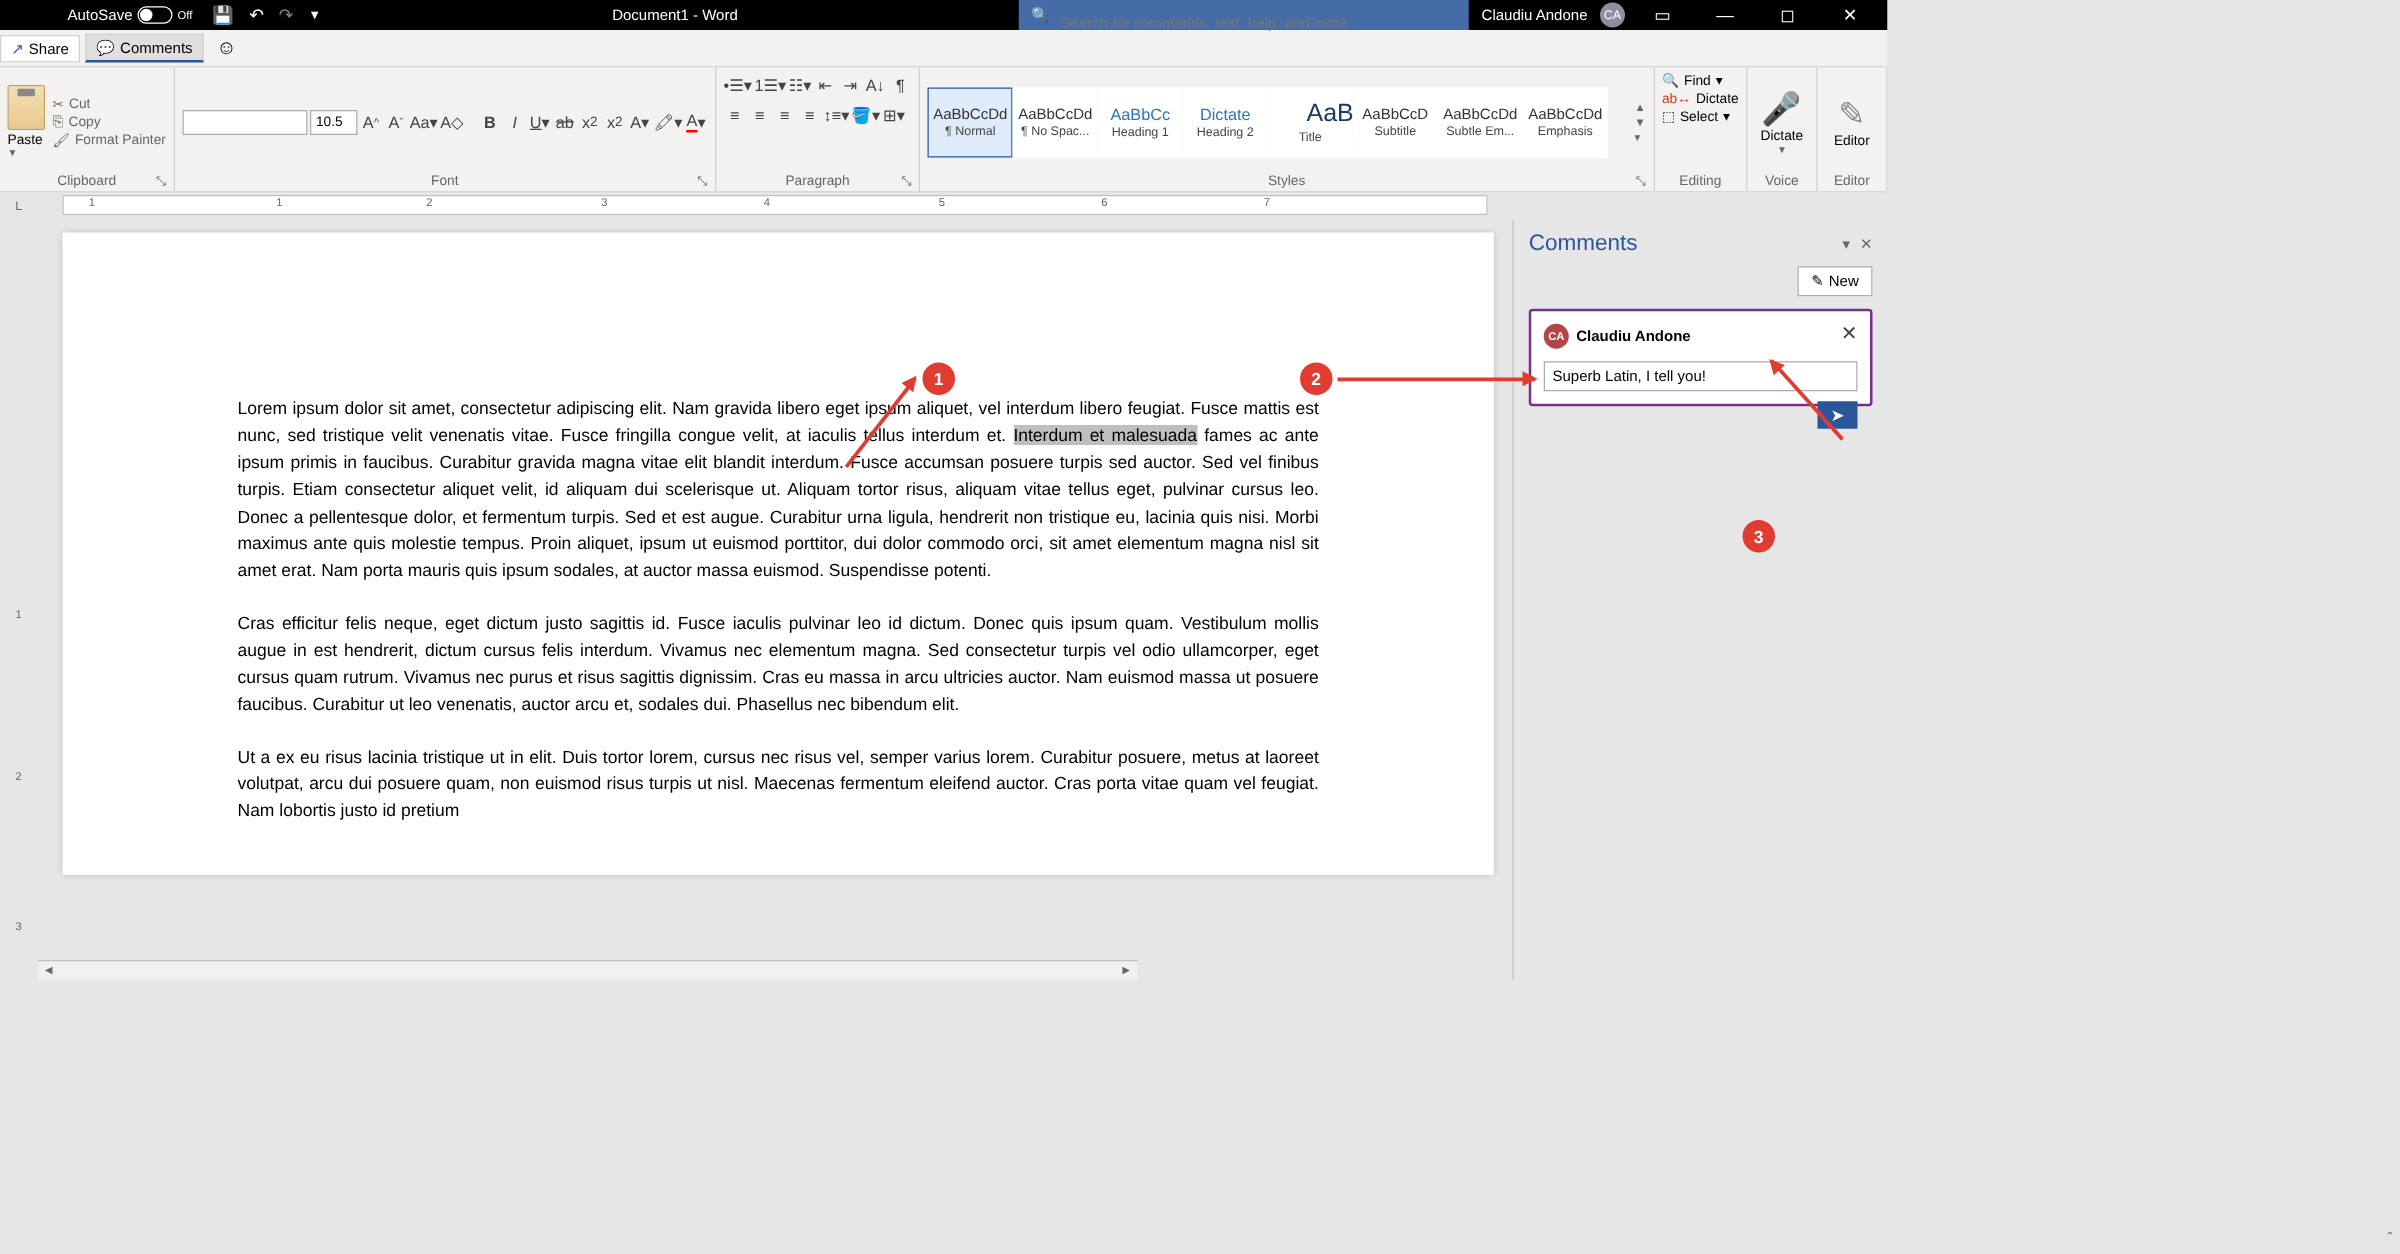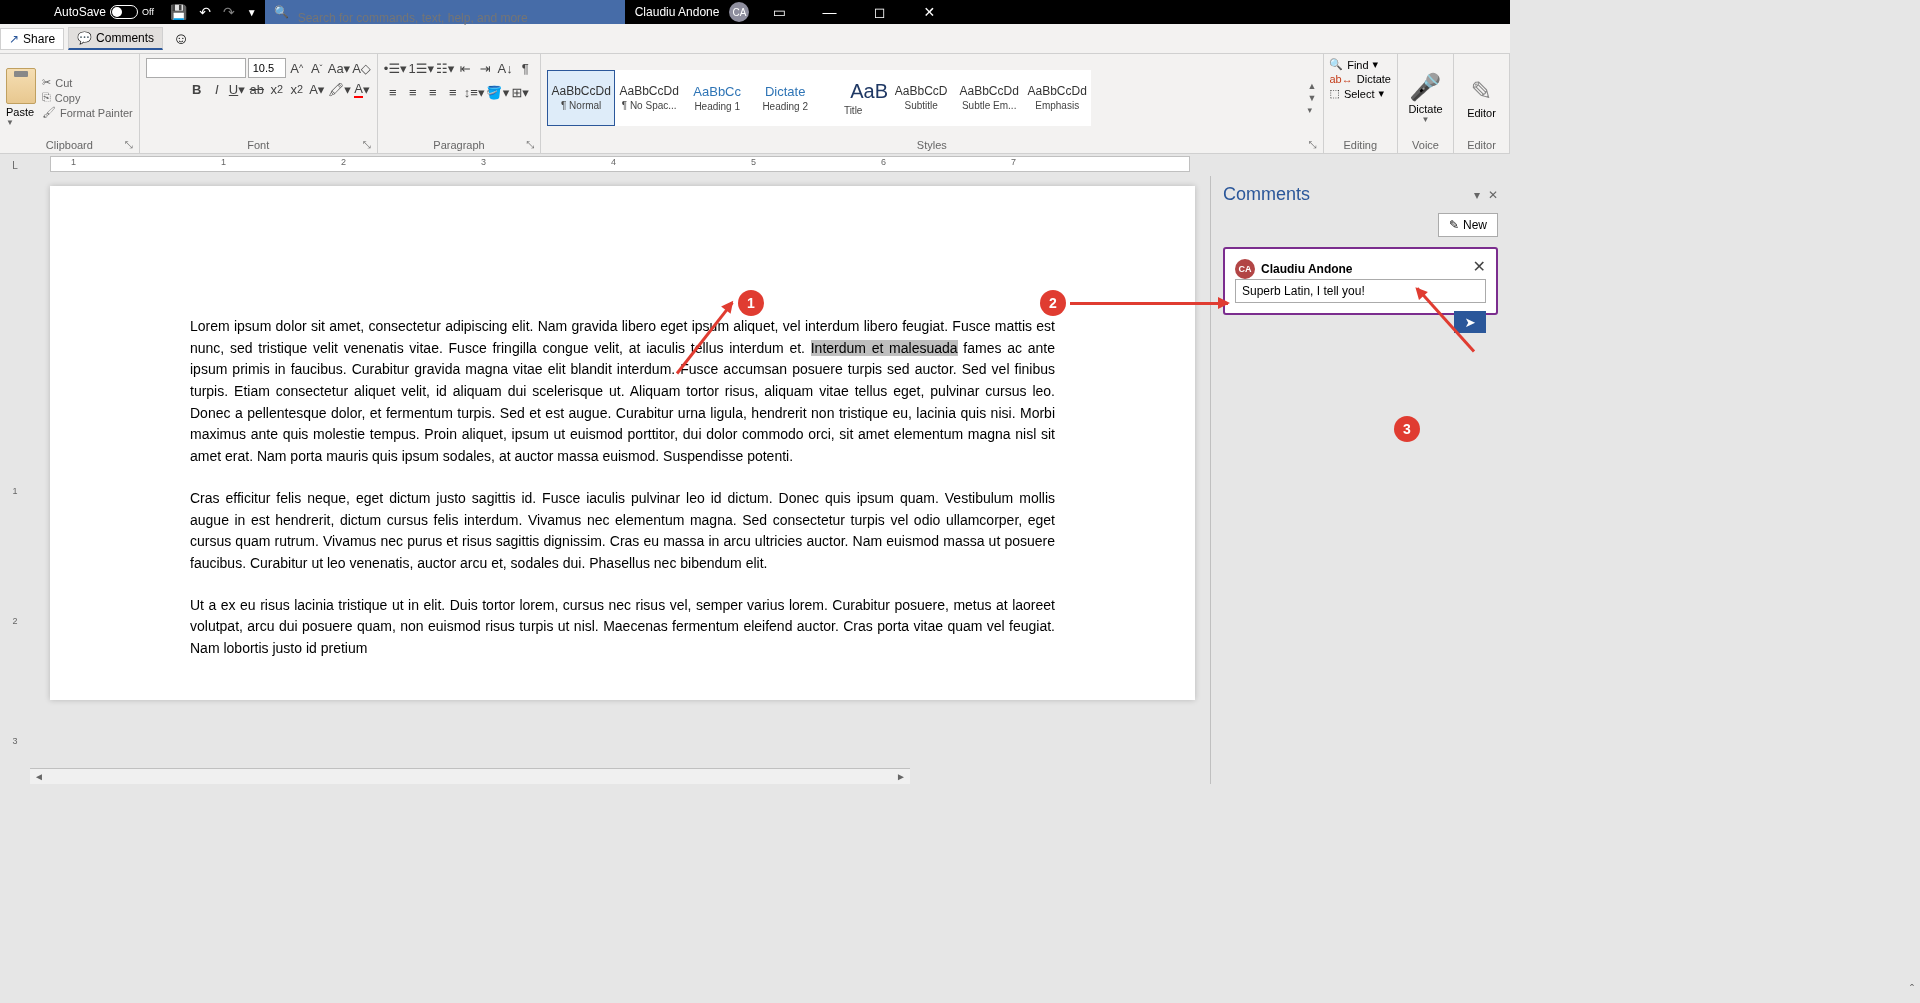--- a/index.html
+++ b/index.html
@@ -36,21 +36,21 @@
 .group-label { text-align: center; font-size: 11px; color: #666; padding-top: 2px; position: relative; }
 .group-launcher { position: absolute; right: 0; bottom: 0; font-size: 10px; color: #666; }
 
 .clipboard-group .group-body { gap: 6px; }
 .paste-btn { text-align: left; cursor: pointer; }
 .paste-icon { width: 30px; height: 36px; background: linear-gradient(#f5deb3, #e8c890); border: 1px solid #c0a060; border-radius: 2px; margin: 0 auto 2px; position: relative; }
 .paste-icon::before { content: ''; position: absolute; top: 2px; left: 50%; transform: translateX(-50%); width: 14px; height: 6px; background: #888; border-radius: 1px; }
 .clipboard-items { display: flex; flex-direction: column; gap: 2px; font-size: 11px; color: #666; }
 .clipboard-items > div { display: flex; align-items: center; gap: 4px; cursor: pointer; }
 
-.font-group .group-body { flex-direction: column; gap: 1px; align-items: flex-end; }
+.font-group .group-body { flex-direction: row; gap: 12px; align-items: center; }
 .font-row { display: flex; gap: 2px; align-items: center; }
 .font-select { width: 100px; height: 20px; border: 1px solid #ababab; background: #fff; font-size: 11px; padding: 0 4px; }
 .size-select { width: 38px; height: 20px; border: 1px solid #ababab; background: #fff; font-size: 11px; padding: 0 4px; }
 .rbtn { min-width: 18px; height: 20px; display: flex; align-items: center; justify-content: center; cursor: pointer; font-size: 13px; color: #444; }
 .sup { font-size: 9px; }
 
 .para-group .group-body { flex-direction: column; gap: 4px; align-items: flex-start; }
 
 .styles-group { flex: 1; }
 .styles-gallery { display: flex; gap: 0; flex: 1; }
@@ -85,21 +85,21 @@
 .highlight { background: #bfbfbf; }
 
 .comments-pane { width: 300px; background: #e6e6e6; border-left: 1px solid #c0c0c0; padding: 8px 12px; position: relative; }
 .comments-header { color: #2b579a; font-size: 18px; font-weight: 400; display: flex; justify-content: space-between; align-items: center; }
 .comments-header-btns { display: flex; gap: 8px; color: #666; font-size: 12px; }
 .new-btn { border: 1px solid #ababab; background: #fff; padding: 4px 10px; font-size: 12px; float: right; margin-top: 8px; display: flex; align-items: center; gap: 4px; }
 .comment-card { clear: both; margin-top: 42px; border: 2px solid #7b2d8e; background: #fff; border-radius: 3px; padding: 10px; position: relative; }
 .comment-header { display: flex; align-items: center; gap: 6px; font-size: 12px; font-weight: 600; }
 .comment-avatar { width: 20px; height: 20px; border-radius: 50%; background: #b24545; color: #fff; display: flex; align-items: center; justify-content: center; font-size: 9px; }
 .comment-close { position: absolute; top: 8px; right: 10px; cursor: pointer; color: #444; }
-.comment-input { width: 100%; border: 1px solid #ababab; padding: 4px 6px; font-size: 12px; height: 24px; }
+.comment-input { width: 100%; margin-top: 10px; border: 1px solid #ababab; padding: 4px 6px; font-size: 12px; height: 24px; }
 .comment-send { float: right; margin-top: 8px; background: #2b579a; color: #fff; border: none; width: 32px; height: 22px; cursor: pointer; display: flex; align-items: center; justify-content: center; }
 .collapse-btn { position: absolute; bottom: 6px; right: 6px; font-size: 12px; color: #666; }
 
 
 .hscroll { position: absolute; bottom: 0; left: 0; right: 300px; height: 16px; background: #f0f0f0; border-top: 1px solid #c0c0c0; display: flex; justify-content: space-between; align-items: center; padding: 0 4px; font-size: 10px; color: #666; }
 
 
 .annotation { position: absolute; z-index: 100; }
 .circle-marker { width: 26px; height: 26px; border-radius: 50%; background: #e03c31; color: #fff; display: flex; align-items: center; justify-content: center; font-weight: bold; font-size: 14px; }
 .arrow-line { position: absolute; background: #e03c31; height: 3px; transform-origin: left center; }
@@ -113,20 +113,21 @@
     <span>AutoSave</span>
     <span class="toggle"></span>
     <span style="font-size:9px">Off</span>
   </div>
   <div class="quick-access">
     <span class="qa-btn">💾</span>
     <span class="qa-btn">↶</span>
     <span class="qa-btn" style="opacity:0.5">↷</span>
     <span class="qa-btn" style="font-size:10px">▼</span>
   </div>
+  <div class="title-center">Document1 - Word</div>
   <div class="search-box">
     <span>🔍</span>
     <input class="search-input" placeholder="Search for commands, text, help, and more" style="">
   </div>
   <div class="title-right">
     <span>Claudiu Andone</span>
     <span class="user-avatar">CA</span>
     <span class="win-btn">▭</span>
     <span class="win-btn">—</span>
     <span class="win-btn">◻</span>

